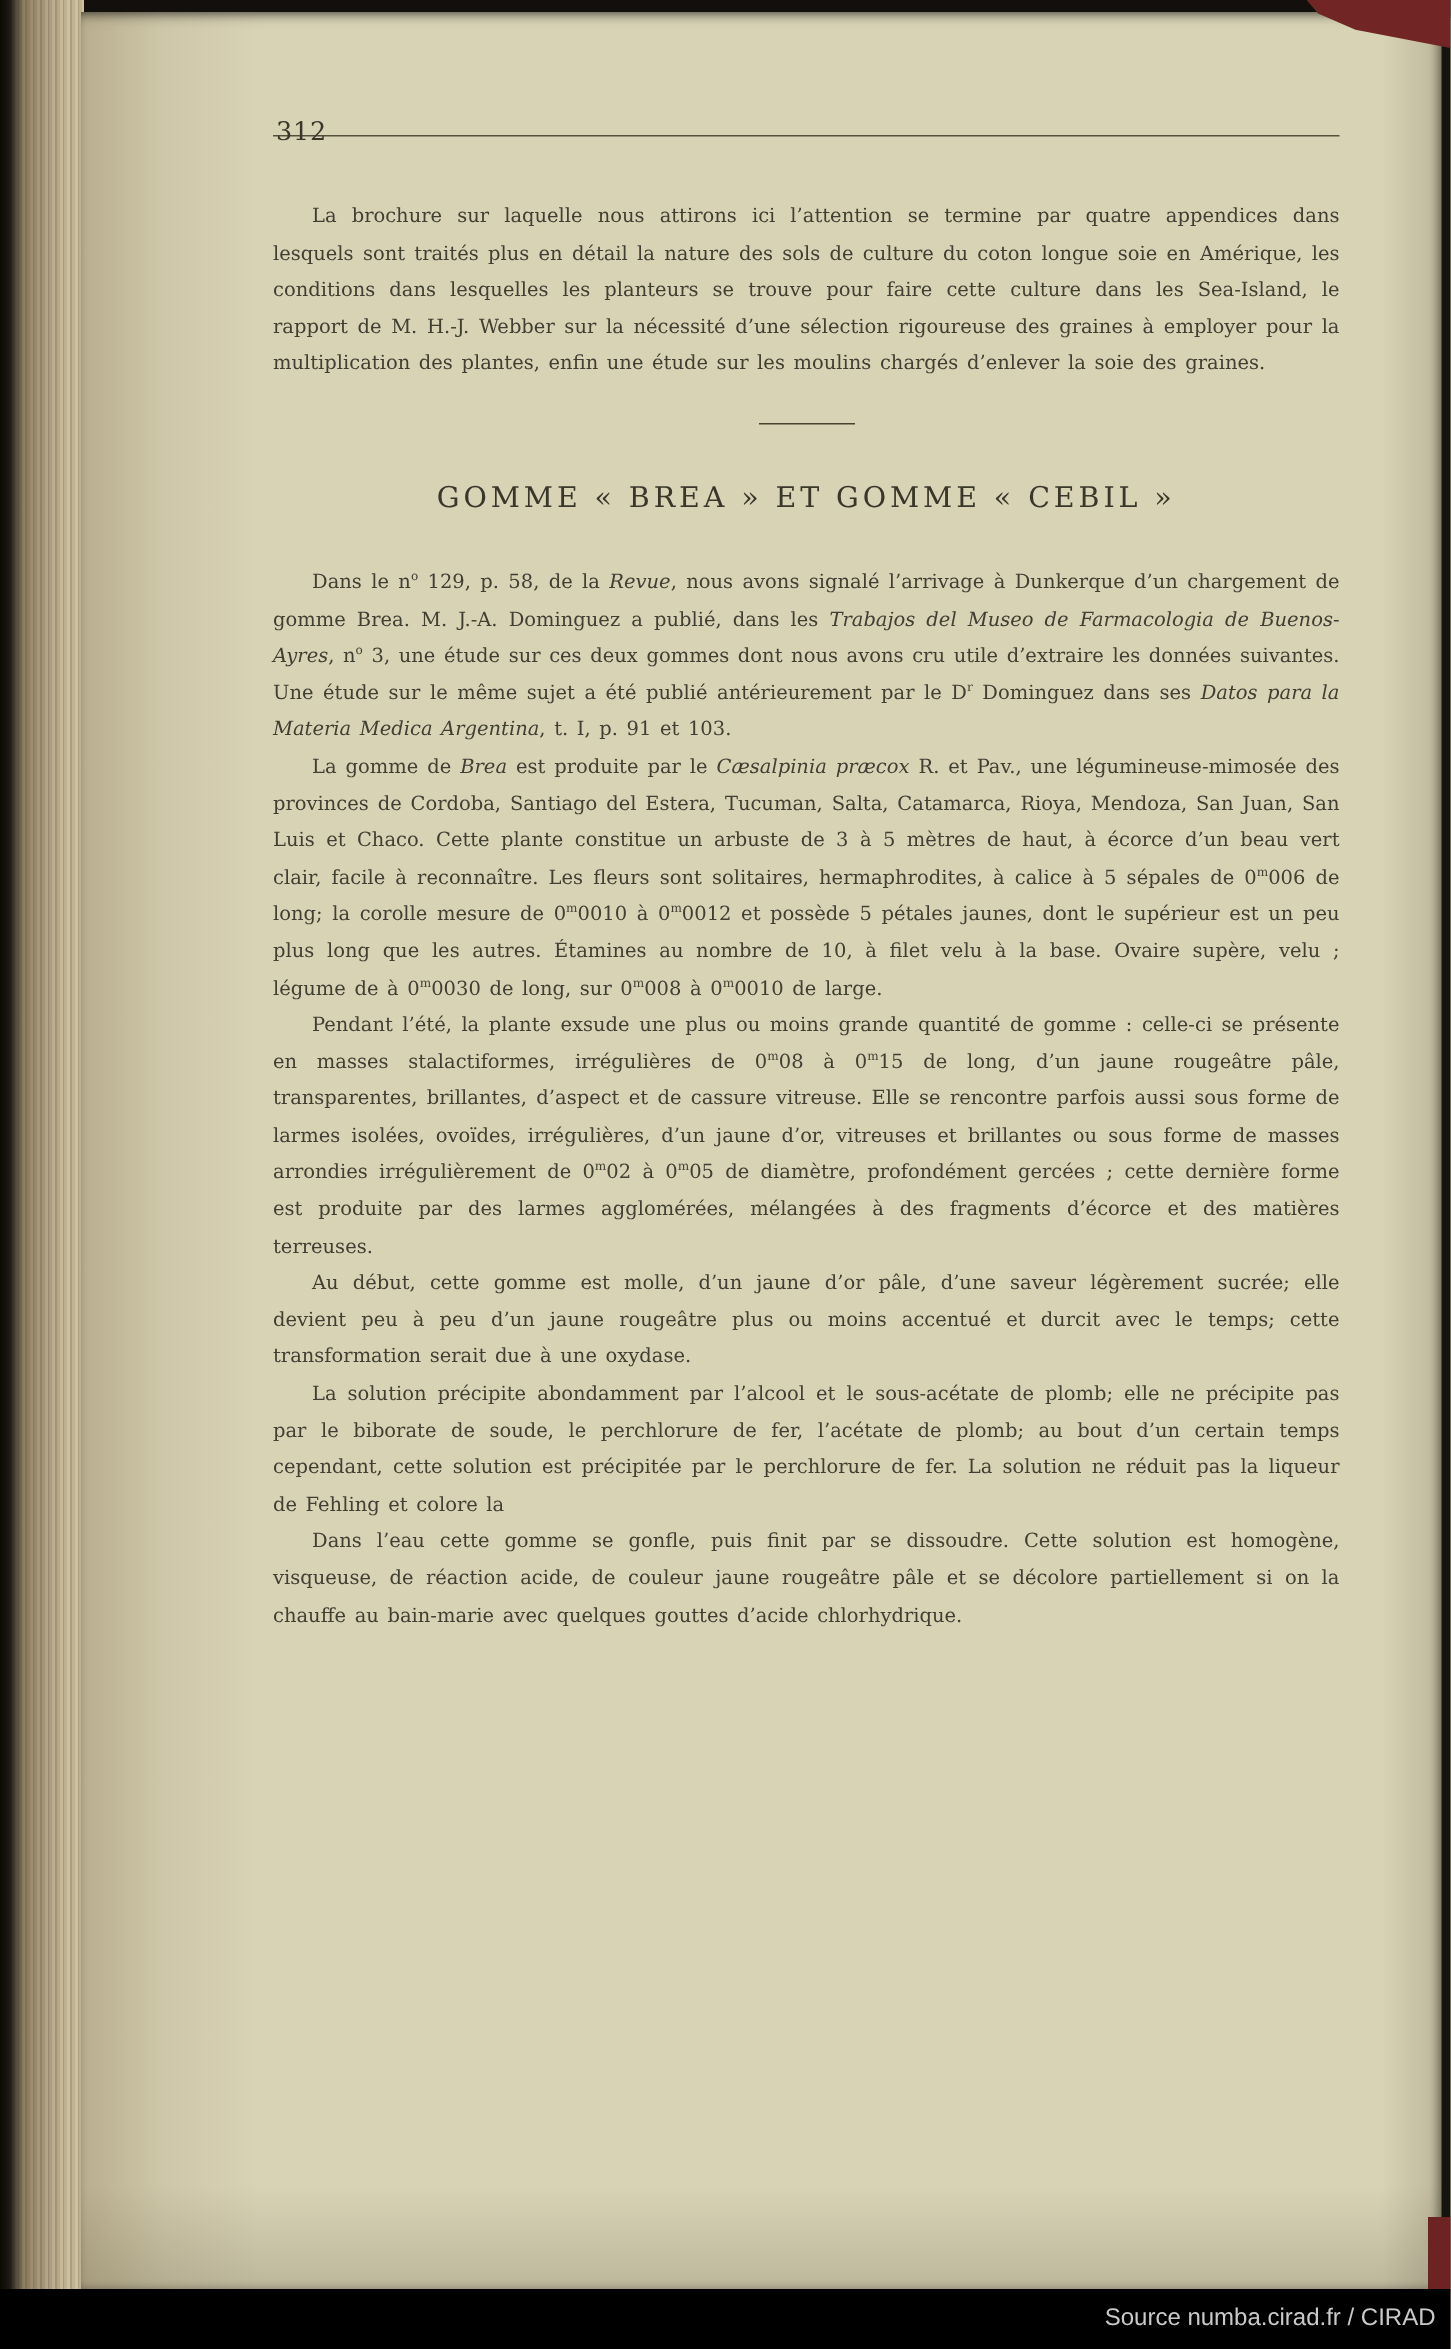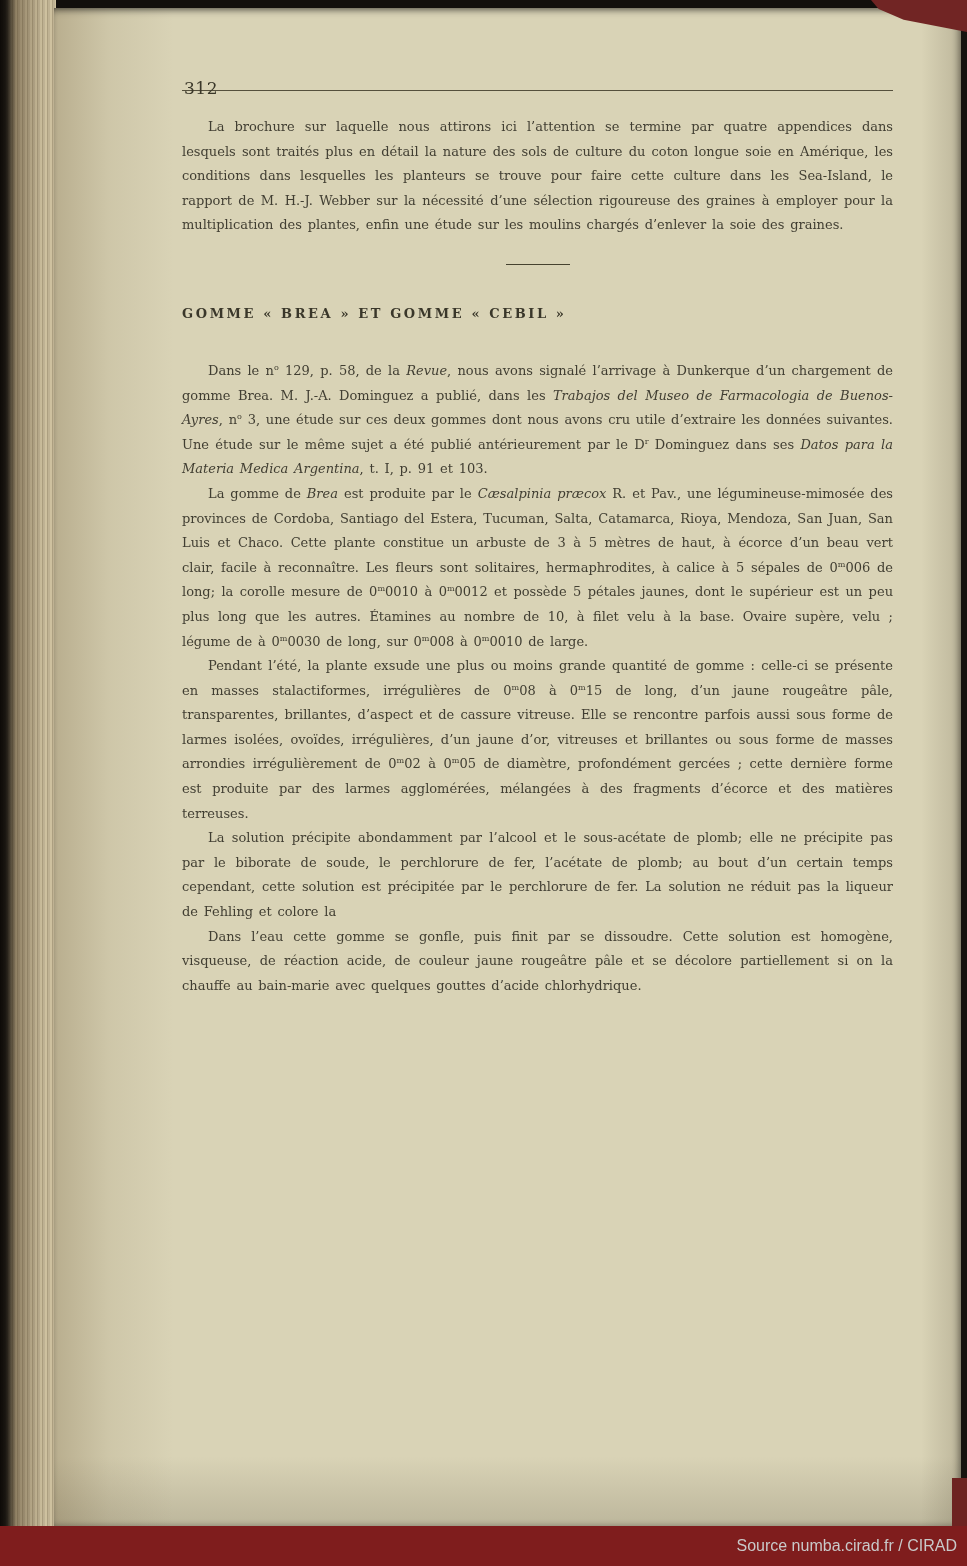--- a/index.html
+++ b/index.html
@@ -53,21 +53,21 @@
   }
 
   .page-header {
     position:relative;
     text-align:center;
     font-size:17px; line-height:20px;
     letter-spacing:1.6px;
     color:#3a3729;
     border-bottom:1px solid #55503c;
     padding-bottom:12px;
-    margin-bottom:24px;
+    margin-bottom:42px;
   }
   .page-number {
     position:absolute; left:2px; top:0;
     letter-spacing:0.5px;
   }
 
   .para {
     margin:0;
     font-size:13px;
     line-height:24.6px;
@@ -80,30 +80,30 @@
   .para sup { font-size:0.62em; line-height:0; vertical-align:super; }
 
   .section-divider {
     width:64px; border:0;
     border-top:1.5px solid #46422f;
     margin:26px auto 0 auto;
   }
 
   .section-title {
     margin:36px 0 32px 0;
-    text-align:left;
-    font-size:13px; line-height:26px;
-    font-weight:bold;
+    text-align:center;
+    font-size:19px; line-height:26px;
+    font-weight:normal;
     letter-spacing:2.6px;
     color:#3a372a;
   }
 
   .footer-bar {
     position:absolute; left:0; right:0; bottom:0; height:40px;
-    background:#7f1d1d; z-index:6;
+    background:#000000; z-index:6;
     display:flex; align-items:center; justify-content:flex-end;
     padding-right:10px; box-sizing:border-box;
     font-family:"Liberation Sans", sans-serif;
     font-size:16px; color:#c9c9c9;
   }
 </style>
 </head>
 <body>
 
 <div class="top-strip"></div>
@@ -123,20 +123,21 @@
       </div>
 
     <hr class="section-divider">
 
     <h2 class="section-title">GOMME « BREA » ET GOMME « CEBIL »</h2>
 
     <div>
         <p class="para"><span>Dans le n</span><sup>o</sup><span> 129, p. 58, de la </span><i>Revue</i><span>, nous avons signalé l’arrivage à Dunkerque d’un chargement de gomme Brea. M. J.-A. Dominguez a publié, dans les </span><i>Trabajos del Museo de Farmacologia de Buenos-Ayres</i><span>, n</span><sup>o</sup><span> 3, une étude sur ces deux gommes dont nous avons cru utile d’extraire les données suivantes. Une étude sur le même sujet a été publié antérieurement par le D</span><sup>r</sup><span> Dominguez dans ses </span><i>Datos para la Materia Medica Argentina</i><span>, t. I, p. 91 et 103.</span></p>
         <p class="para"><span>La gomme de </span><i>Brea</i><span> est produite par le </span><i>Cæsalpinia præcox</i><span> R. et Pav., une légumineuse-mimosée des provinces de Cordoba, Santiago del Estera, Tucuman, Salta, Catamarca, Rioya, Mendoza, San Juan, San Luis et Chaco. Cette plante constitue un arbuste de 3 à 5 mètres de haut, à écorce d’un beau vert clair, facile à reconnaître. Les fleurs sont solitaires, hermaphrodites, à calice à 5 sépales de 0</span><sup>m</sup><span>006 de long; la corolle mesure de 0</span><sup>m</sup><span>0010 à 0</span><sup>m</sup><span>0012 et possède 5 pétales jaunes, dont le supérieur est un peu plus long que les autres. Étamines au nombre de 10, à filet velu à la base. Ovaire supère, velu ; légume de à 0</span><sup>m</sup><span>0030 de long, sur 0</span><sup>m</sup><span>008 à 0</span><sup>m</sup><span>0010 de large.</span></p>
         <p class="para"><span>Pendant l’été, la plante exsude une plus ou moins grande quantité de gomme : celle-ci se présente en masses stalactiformes, irrégulières de 0</span><sup>m</sup><span>08 à 0</span><sup>m</sup><span>15 de long, d’un jaune rougeâtre pâle, transparentes, brillantes, d’aspect et de cassure vitreuse. Elle se rencontre parfois aussi sous forme de larmes isolées, ovoïdes, irrégulières, d’un jaune d’or, vitreuses et brillantes ou sous forme de masses arrondies irrégulièrement de 0</span><sup>m</sup><span>02 à 0</span><sup>m</sup><span>05 de diamètre, profondément gercées ; cette dernière forme est produite par des larmes agglomérées, mélangées à des fragments d’écorce et des matières terreuses.</span></p>
+        <p class="para"><span>Au début, cette gomme est molle, d’un jaune d’or pâle, d’une saveur légèrement sucrée; elle devient peu à peu d’un jaune rougeâtre plus ou moins accentué et durcit avec le temps; cette transformation serait due à une oxydase.</span></p>
         <p class="para"><span>La solution précipite abondamment par l’alcool et le sous-acétate de plomb; elle ne précipite pas par le biborate de soude, le perchlorure de fer, l’acétate de plomb; au bout d’un certain temps cependant, cette solution est précipitée par le perchlorure de fer. La solution ne réduit pas la liqueur de Fehling et colore la</span></p>
         <p class="para"><span>Dans l’eau cette gomme se gonfle, puis finit par se dissoudre. Cette solution est homogène, visqueuse, de réaction acide, de couleur jaune rougeâtre pâle et se décolore partiellement si on la chauffe au bain-marie avec quelques gouttes d’acide chlorhydrique.</span></p>
       </div>
 
   </div>
 </div>
 
 <div class="footer-bar">
   <span>Source numba.cirad.fr / CIRAD</span>
 </div>

